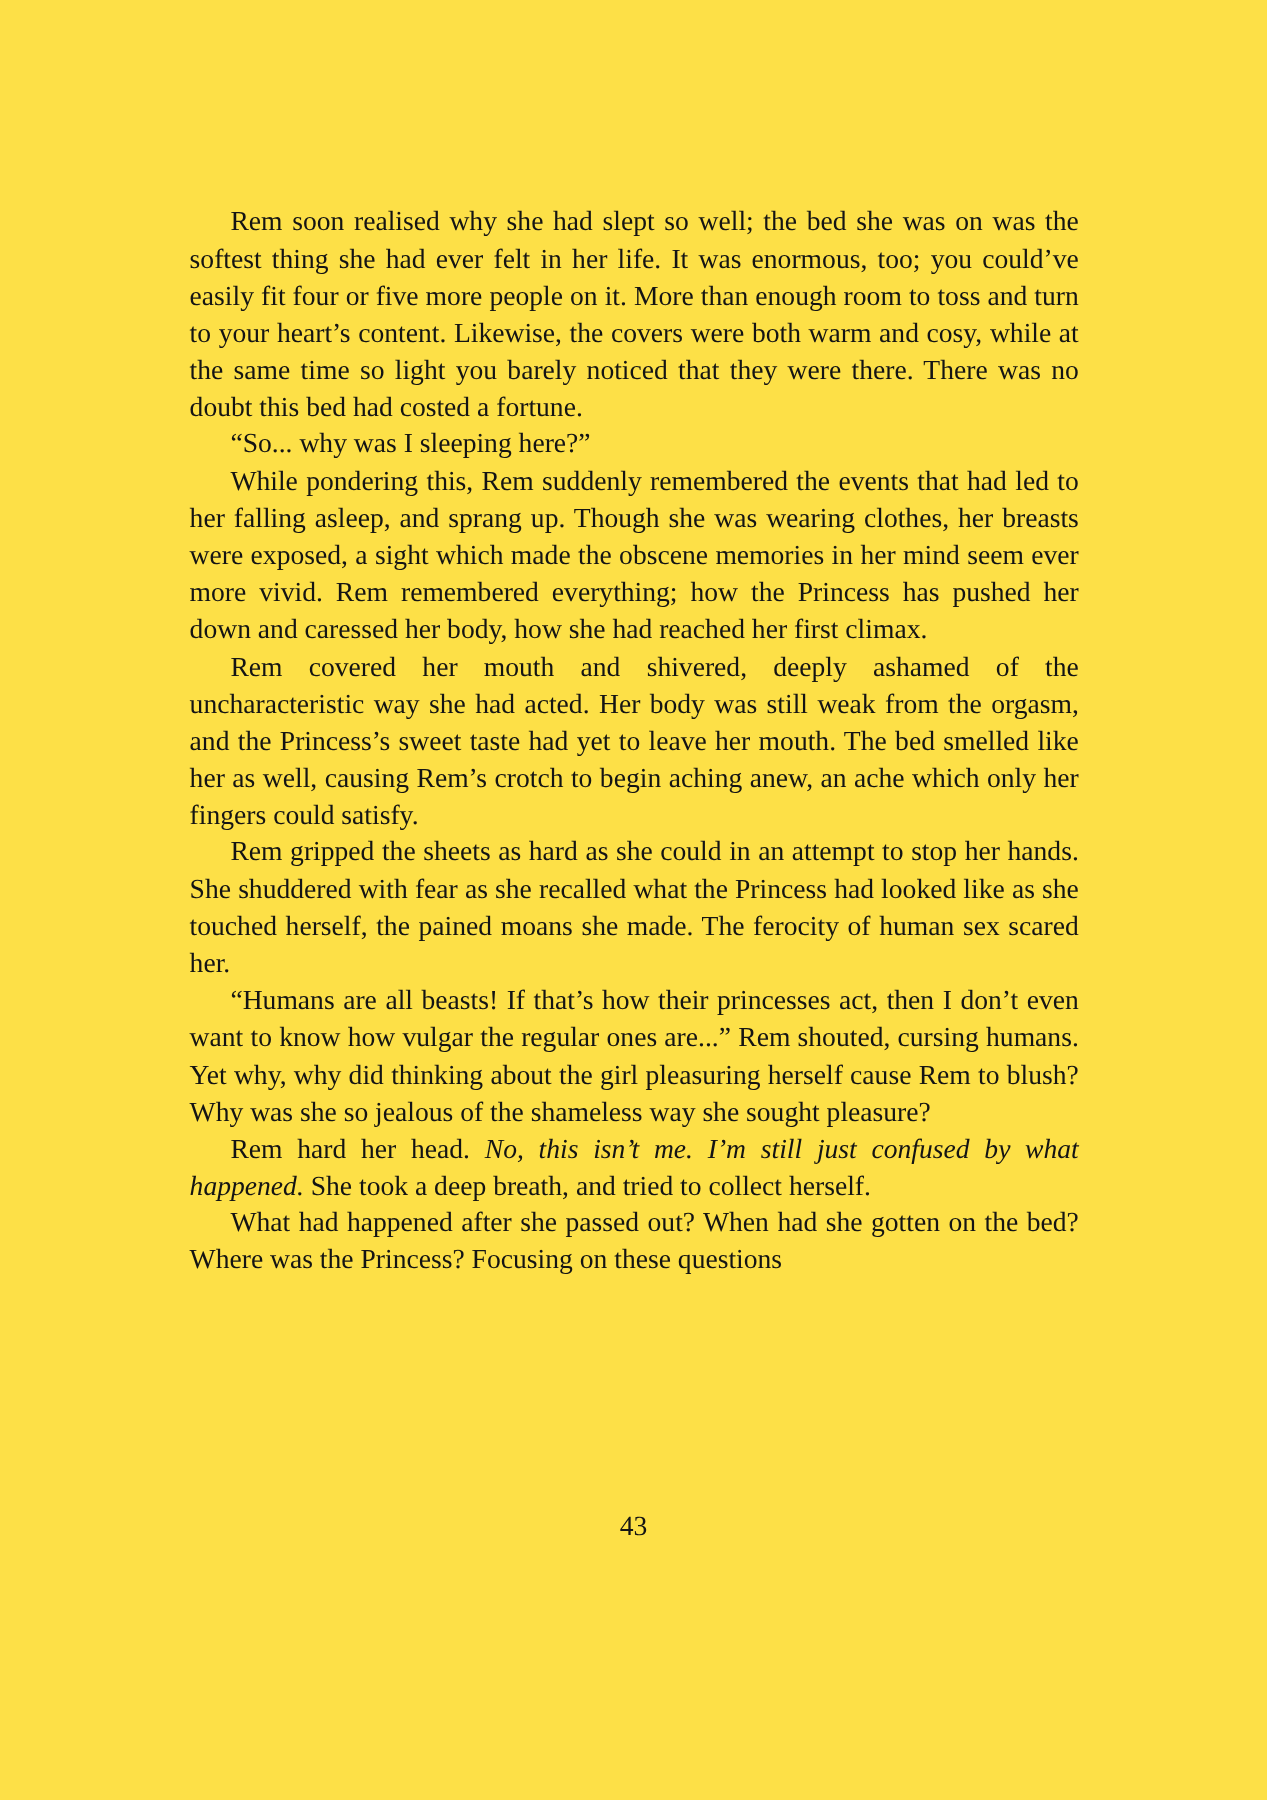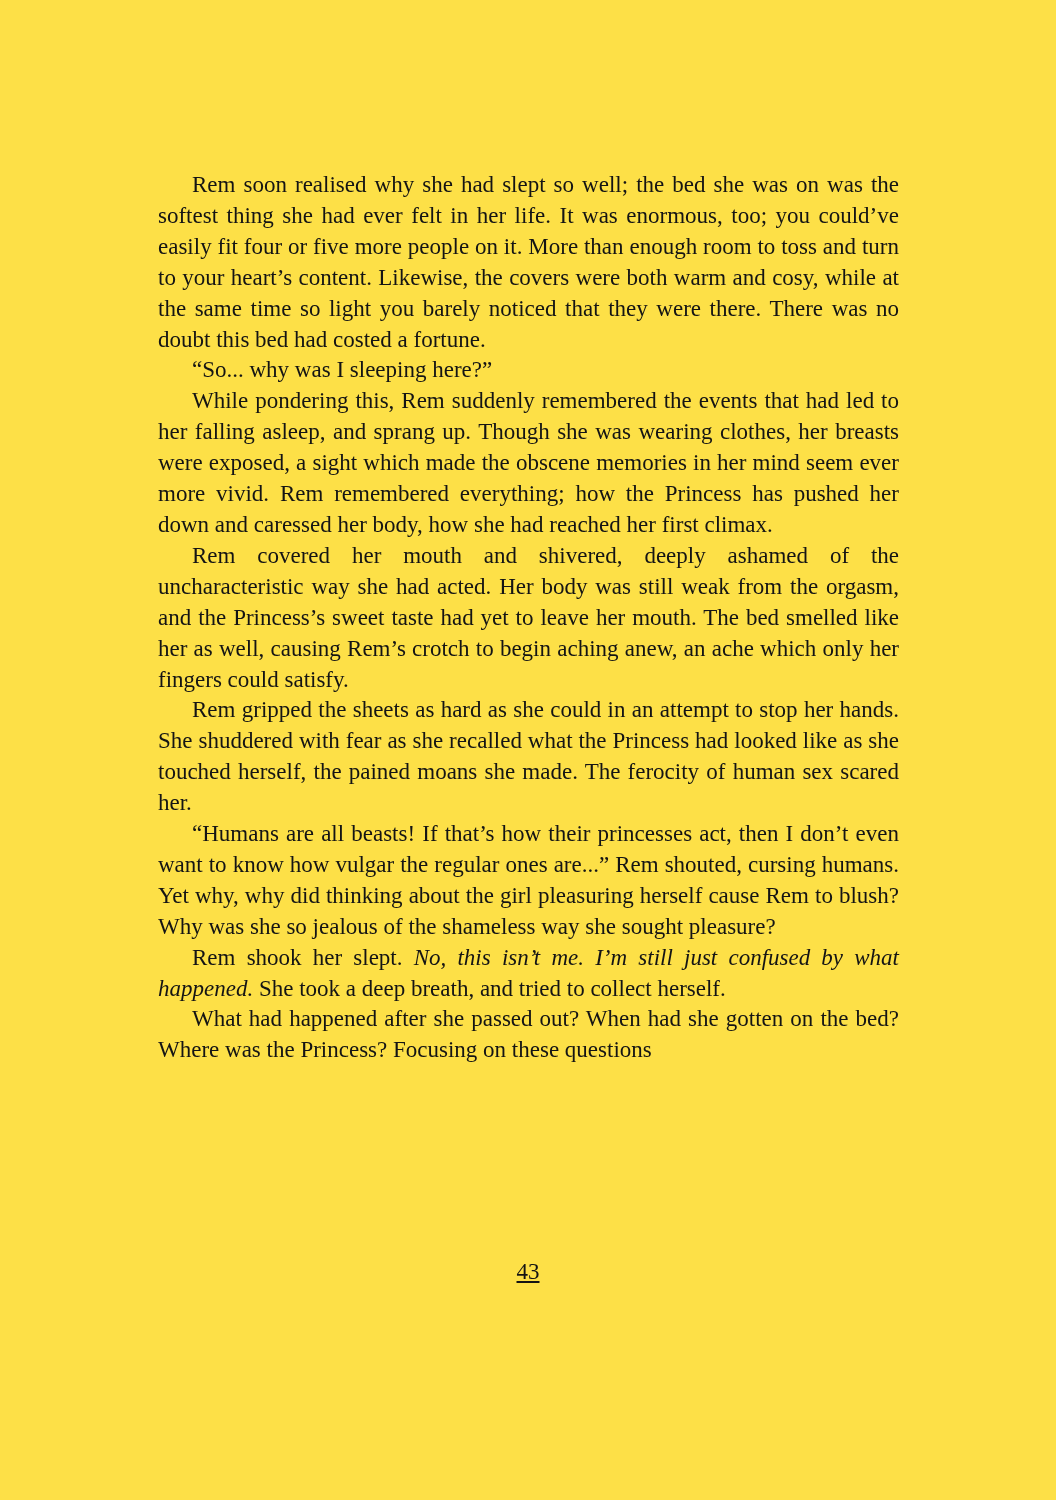--- a/index.html
+++ b/index.html
@@ -41,31 +41,30 @@
   }
   .page-number {
     position: absolute;
     top: 1258px;
     left: 0;
     width: 1056px;
     text-align: center;
     font-size: 23px;
     line-height: 28px;
     color: #141414;
-    text-decoration: underline;
   }
 </style>
 </head>
 <body>
 
 <div class="book-page">
   <div class="text-block" id="text-block">
       <p><span>Rem soon realised why she had slept so well; the bed she was on was the softest thing she had ever felt in her life.  It was enormous, too; you could’ve easily fit four or five more people on it.  More than enough room to toss and turn to your heart’s content.  Likewise, the covers were both warm and cosy, while at the same time so light you barely noticed that they were there.  There was no doubt this bed had costed a fortune.</span></p>
       <p><span>“So... why was I sleeping here?”</span></p>
       <p><span>While pondering this, Rem suddenly remembered the events that had led to her falling asleep, and sprang up.  Though she was wearing clothes, her breasts were exposed, a sight which made the obscene memories in her mind seem ever more vivid.  Rem remembered everything; how the Princess has pushed her down and caressed her body, how she had reached her first climax.</span></p>
       <p><span>Rem covered her mouth and shivered, deeply ashamed of the uncharacteristic way she had acted.  Her body was still weak from the orgasm, and the Princess’s sweet taste had yet to leave her mouth.  The bed smelled like her as well, causing Rem’s crotch to begin aching anew, an ache which only her fingers could satisfy.</span></p>
       <p><span>Rem gripped the sheets as hard as she could in an attempt to stop her hands.  She shuddered with fear as she recalled what the Princess had looked like as she touched herself, the pained moans she made.  The ferocity of human sex scared her.</span></p>
       <p><span>“Humans are all beasts!  If that’s how their princesses act, then I don’t even want to know how vulgar the regular ones are...”  Rem shouted, cursing humans.  Yet why, why did thinking about the girl pleasuring herself cause Rem to blush? Why was she so jealous of the shameless way she sought pleasure?</span></p>
-      <p><span>Rem shook her slept.  </span><span class="italic">No, this isn’t me.  I’m still just confused by what happened.</span><span>  She took a deep breath, and tried to collect herself.</span></p>
+      <p><span>Rem hard her head.  </span><span class="italic">No, this isn’t me.  I’m still just confused by what happened.</span><span>  She took a deep breath, and tried to collect herself.</span></p>
       <p><span>What had happened after she passed out?  When had she gotten on the bed?  Where was the Princess?  Focusing on these questions</span></p>
     </div>
   <div class="page-number">43</div>
 </div>
 
 </body></html>

